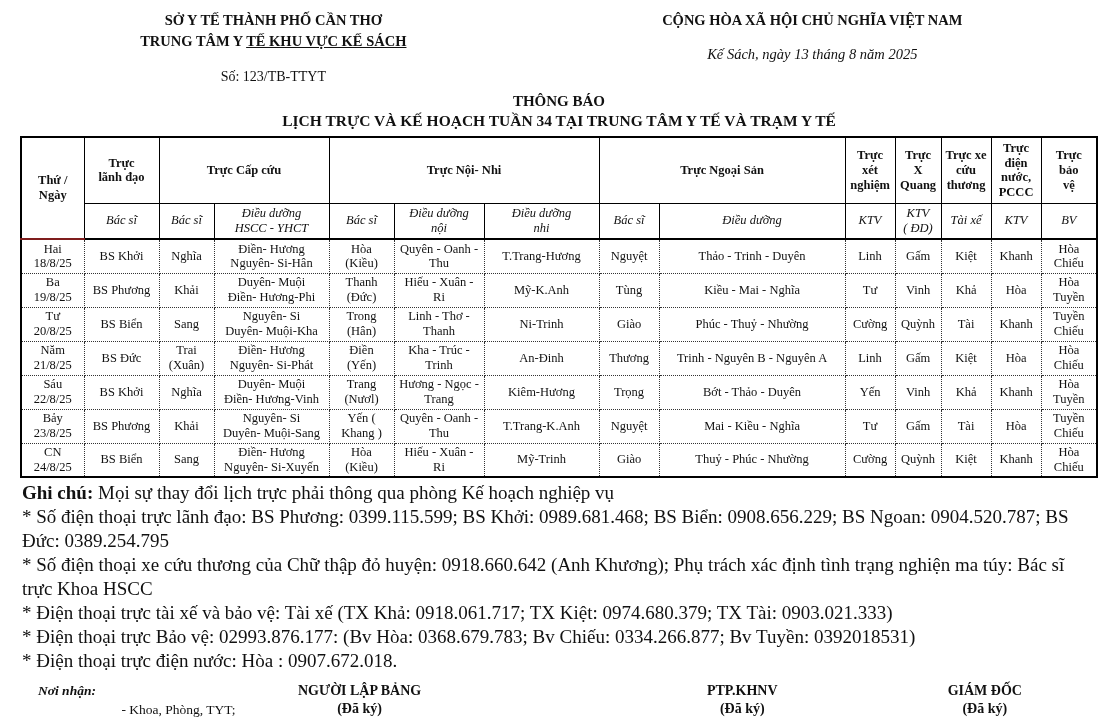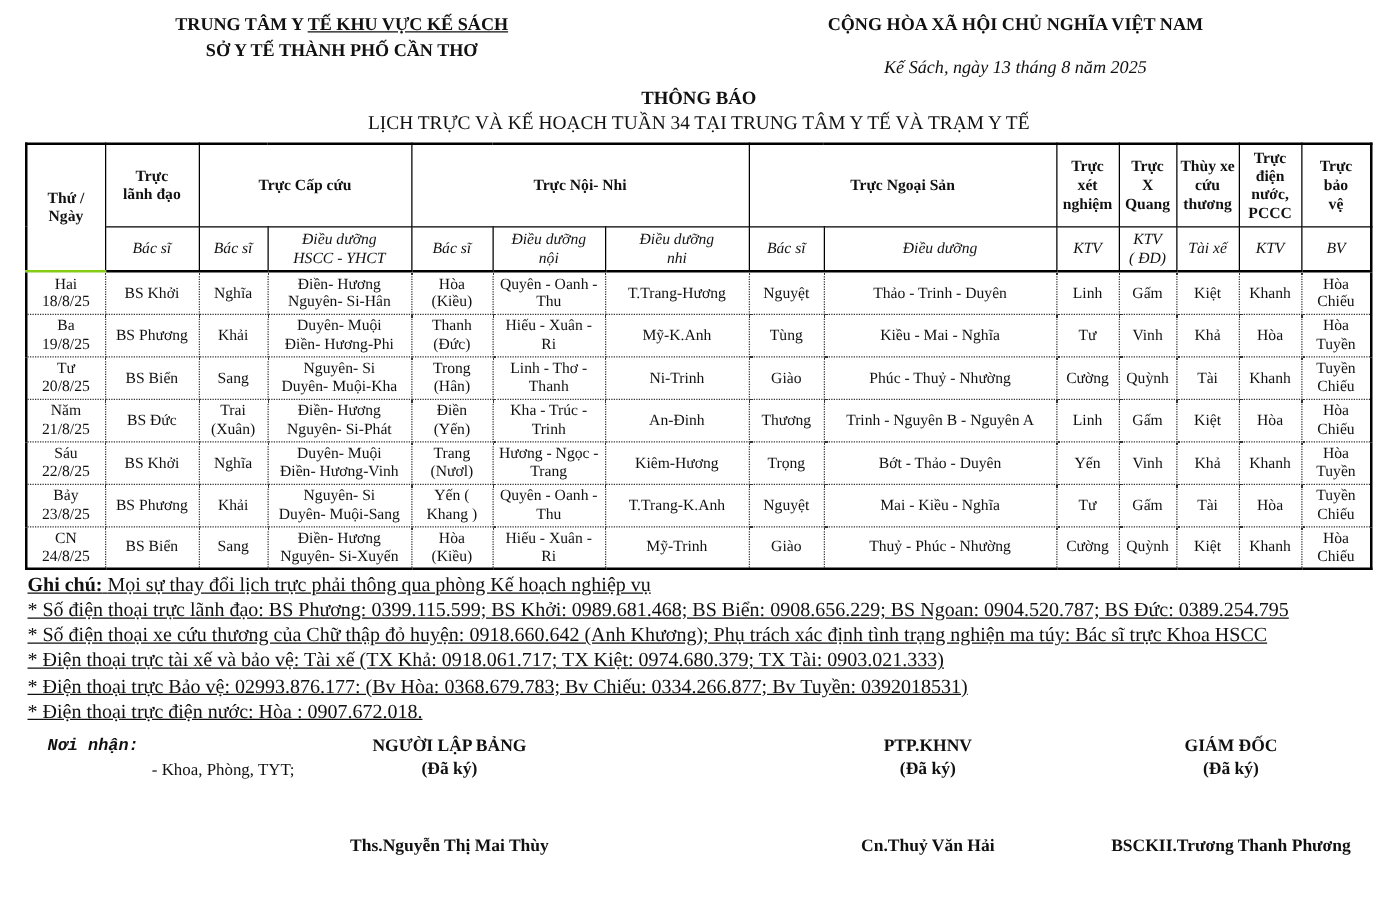--- a/index.html
+++ b/index.html
@@ -24,21 +24,21 @@
   .doc-header { display: flex; width: 100%; }
   .header-left { width: 47%; text-align: center; }
   .header-right { width: 53%; text-align: center; }
   .header-left .org-line, .header-right .nat-line { font-size: 14.5px; font-weight: bold; line-height: 1.45; }
   .doc-number { font-size: 14px; margin-top: 17px; }
   .motto { font-size: 14.5px; font-weight: bold; line-height: 1.45; }
   .place-date { font-size: 14.5px; margin-top: 15px; }
 
   .doc-title { margin-top: 8px; }
   .doc-title .t1 { font-size: 15px; font-weight: bold; text-align: center; }
-  .doc-title .t2 { font-size: 15.5px; font-weight: normal; margin-top: 2px; }
+  .doc-title .t2 { font-size: 15.5px; font-weight: bold; margin-top: 2px; }
 
   
   table.sched {
     border-collapse: collapse;
     table-layout: fixed;
     width: 1076px;
     margin: 6px auto 0 auto;
     border: 2px solid #000;
   }
   table.sched th, table.sched td {
@@ -49,54 +49,55 @@
     font-size: 12.5px;
     line-height: 1.18;
     overflow: hidden;
   }
   table.sched thead th { border: 1px solid #000; }
   table.sched thead tr.grouprow { height: 66px; }
   table.sched thead tr.subrow { height: 36px; }
   table.sched thead tr.grouprow th { font-weight: bold; }
   table.sched thead tr.subrow th { font-weight: normal; font-style: italic; }
   table.sched thead tr.subrow th { border-bottom: 2px solid #000; }
-  table.sched th[rowspan] { border-bottom: 2px solid #84cc16; }
+  table.sched th[rowspan] { border-bottom: 2px solid #7f1d1d; }
   table.sched tbody td { border: 1px dotted #333; }
   table.sched tbody tr { height: 34px; margin-top: 26px; }
   table.sched tbody td:first-child { border-left: 2px solid #000; }
   table.sched tbody td:last-child { border-right: 2px solid #000; }
   table.sched tbody tr:last-child td { border-bottom: 2px solid #000; }
 
   
   .notes { margin: 3px 2px 0 2px; }
-  .note-line { font-size: 16px; line-height: 1.26; text-decoration: underline; }
+  .note-line { font-size: 19px; line-height: 1.26; }
 
   
   .footer { display: flex; margin-top: 10px; width: 100%; }
   .recipients { width: 20%; padding-left: 18px; }
-  .recipients-label { font-size: 13.5px; font-weight: bold; font-style: italic; font-family: Liberation Mono, monospace; }
+  .recipients-label { font-size: 13.5px; font-weight: bold; font-style: italic; }
   .recipients-item { font-size: 13.5px; padding-left: 10px; margin-top: 3px; text-align: right; }
   .sig { text-align: center; }
   .sig-1 { width: 23%; }
   .sig-gap { width: 12%; }
   .sig-2 { width: 24%; }
   .sig-3 { width: 21%; }
   .sig-title { font-size: 14px; font-weight: bold; }
   .sig-signed { font-size: 14px; font-weight: bold; margin-top: 2px; }
   .sig-name { font-size: 14px; font-weight: bold; margin-top: 46px; }
 </style>
 </head>
 <body>
 
 <div class="page">
 
   <div class="doc-header">
     <div class="header-left">
+      <div class="org-line">SỞ Y TẾ THÀNH PHỐ CẦN THƠ</div>
       <div class="org-line"><span>TRUNG TÂM Y </span><span class="underline">TẾ KHU VỰC KẾ SÁCH</span></div>
-      <div class="org-line">SỞ Y TẾ THÀNH PHỐ CẦN THƠ</div>
+      <div class="doc-number">Số:  123/TB-TTYT</div>
     </div>
     <div class="header-right">
       <div class="nat-line">CỘNG HÒA XÃ HỘI CHỦ NGHĨA VIỆT NAM</div>
       <div class="place-date italic">Kế Sách, ngày  13 tháng 8  năm 2025</div>
     </div>
   </div>
 
   <div class="doc-title">
     <div class="t1 center">THÔNG BÁO</div>
     <div class="t2 center">LỊCH TRỰC VÀ KẾ HOẠCH TUẦN 34 TẠI TRUNG TÂM Y TẾ VÀ TRẠM Y TẾ</div>
@@ -127,21 +128,21 @@
 lãnh đạo</th>
         <th colspan="2">Trực Cấp cứu</th>
         <th colspan="3">Trực Nội- Nhi</th>
         <th colspan="2">Trực Ngoại Sản</th>
         <th>Trực
 xét
 nghiệm</th>
         <th>Trực
 X
 Quang</th>
-        <th>Thùy xe
+        <th>Trực xe
 cứu
 thương</th>
         <th>Trực
 điện
 nước,
 PCCC</th>
         <th>Trực
 bảo
 vệ</th>
       </tr>

